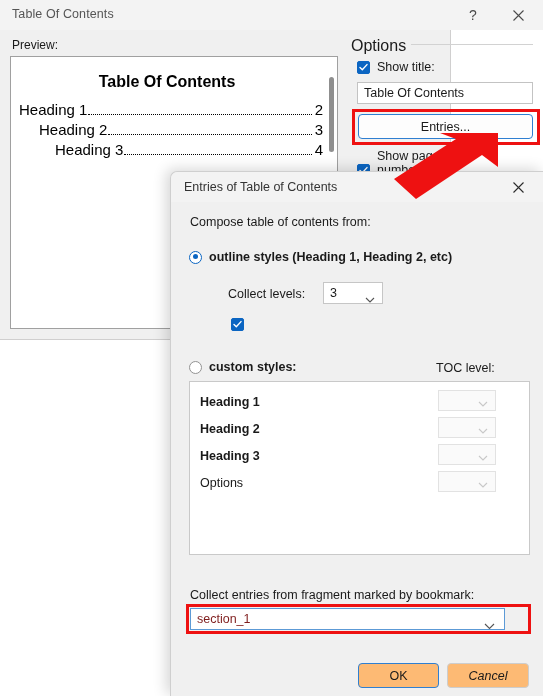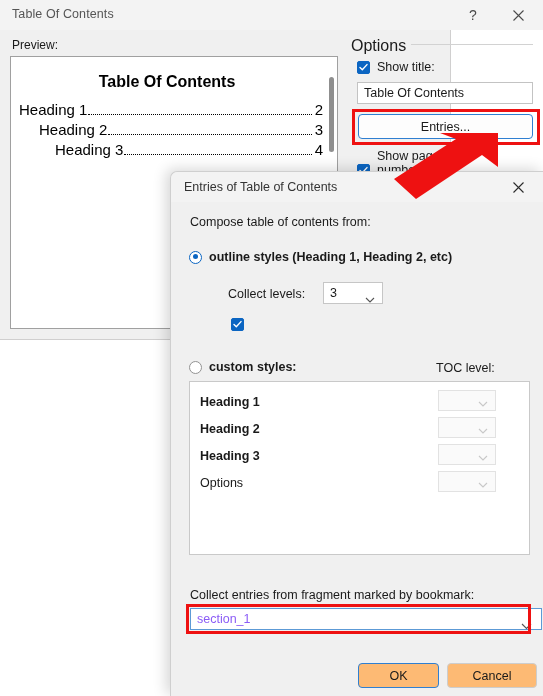--- a/index.html
+++ b/index.html
@@ -313,48 +313,48 @@
     height: 21px;
     background: #fafafa;
     border: 1px solid #e2e2e2;
     box-sizing: border-box;
   }
   .toc-level-combo .arw { position: absolute; right: 7px; top: 6px; }
 
   .bookmark-combo {
     position: absolute;
     left: 190px; top: 608px;
-    width: 352px;
+    width: 315px;
     height: 22px;
     background: #ffffff;
     border: 1px solid #5c9ad6;
     box-sizing: border-box;
     font-size: 12.5px;
-    color: #8b5cf6;
+    color: #7f1d1d;
     padding-left: 6px;
     line-height: 20px;
   }
   .bookmark-combo .arw { position: absolute; right: 9px; top: 7px; }
 
   .btn {
     position: absolute;
     height: 25px;
     background: #fdba74;
     border: 1px solid #cdcdcd;
     border-radius: 4px;
     box-sizing: border-box;
     font-size: 12.5px;
     color: #1a1a1a;
     display: flex;
     align-items: center;
     justify-content: center;
   }
   .btn.primary { border: 1px solid #2f7fd1; }
   .btn-ok { left: 358px; top: 663px; width: 81px; }
-  .btn-cancel { left: 447px; top: 663px; width: 90px; }
+  .btn-cancel { left: 447px; top: 663px; width: 82px; font-style: italic; }
 
   
   .arrow-anno {
     position: absolute;
     left: 392px; top: 131px;
     width: 112px; height: 72px;
     pointer-events: none;
   }
 </style>
 </head>

